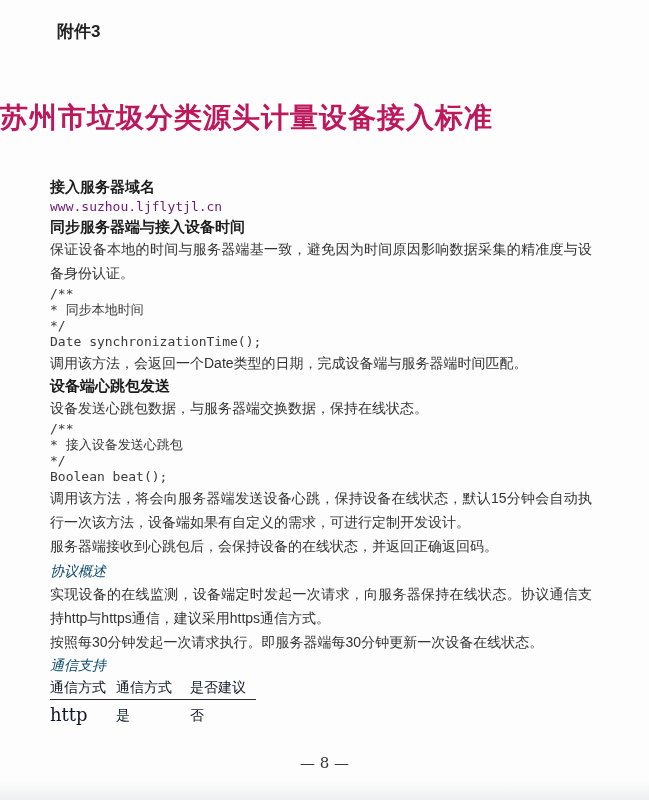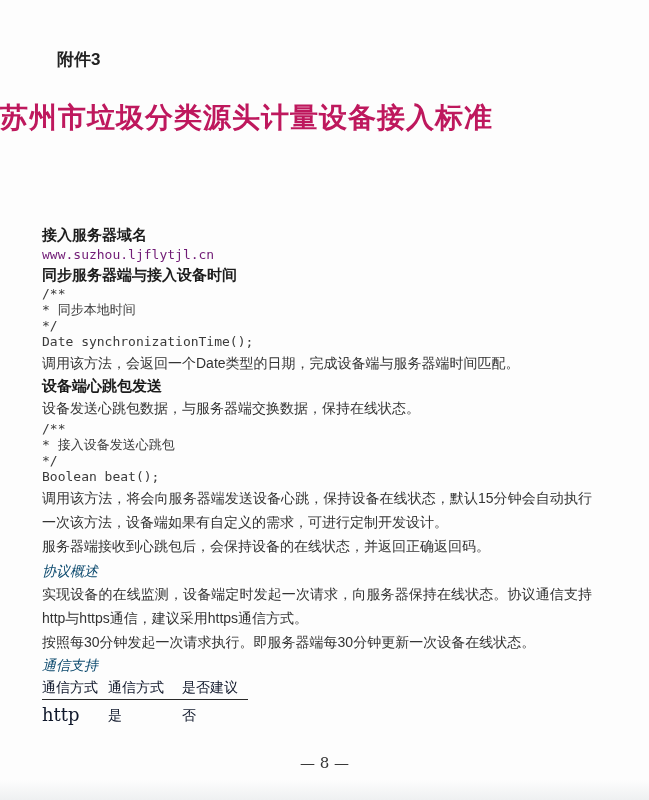--- a/index.html
+++ b/index.html
@@ -12,44 +12,43 @@
     width: 649px;
     height: 800px;
     margin: 0 auto;
     background: #fdfdfd;
     overflow: hidden;
     font-family: "Liberation Sans", sans-serif;
     color: #2e2e2e;
   }
   .attachment-label {
     position: absolute;
-    top: 48px;
+    top: 20px;
     left: 57px;
     font-size: 17px;
     font-weight: 600;
     color: #222;
   }
   .doc-title {
     position: absolute;
     top: 80px;
     left: 0;
     right: 0;
     text-align: left;
     font-family: "Liberation Serif", serif;
     font-size: 28px;
     font-weight: 700;
     letter-spacing: 1px;
     color: #be185d;
   }
   .doc-content {
     position: absolute;
     top: 176px;
-    left: 42px;
+    left: 50px;
     right: 57px;
-    margin-top: 48px;
   }
   .sec-heading {
     margin: 0;
     font-size: 15px;
     line-height: 21px;
     font-weight: 700;
     color: #1c1c1c;
   }
   .mono-line {
     font-family: "DejaVu Sans Mono", monospace;
@@ -135,20 +134,21 @@
   <div class="attachment-label">附件3</div>
 
   <h1 class="doc-title">苏州市垃圾分类源头计量设备接入标准</h1>
 
   <div class="doc-content">
 
     <h2 class="sec-heading">接入服务器域名</h2>
     <div class="mono-line">www.suzhou.ljflytjl.cn</div>
 
     <h2 class="sec-heading">同步服务器端与接入设备时间</h2>
+    <p class="para">保证设备本地的时间与服务器端基一致，避免因为时间原因影响数据采集的精准度与设备身份认证。</p>
     <pre class="code-block">/**
 * 同步本地时间
 */
 Date synchronizationTime();</pre>
     <p class="para">调用该方法，会返回一个Date类型的日期，完成设备端与服务器端时间匹配。</p>
 
     <h2 class="sec-heading">设备端心跳包发送</h2>
     <p class="para">设备发送心跳包数据，与服务器端交换数据，保持在线状态。</p>
     <pre class="code-block">/**
 * 接入设备发送心跳包

